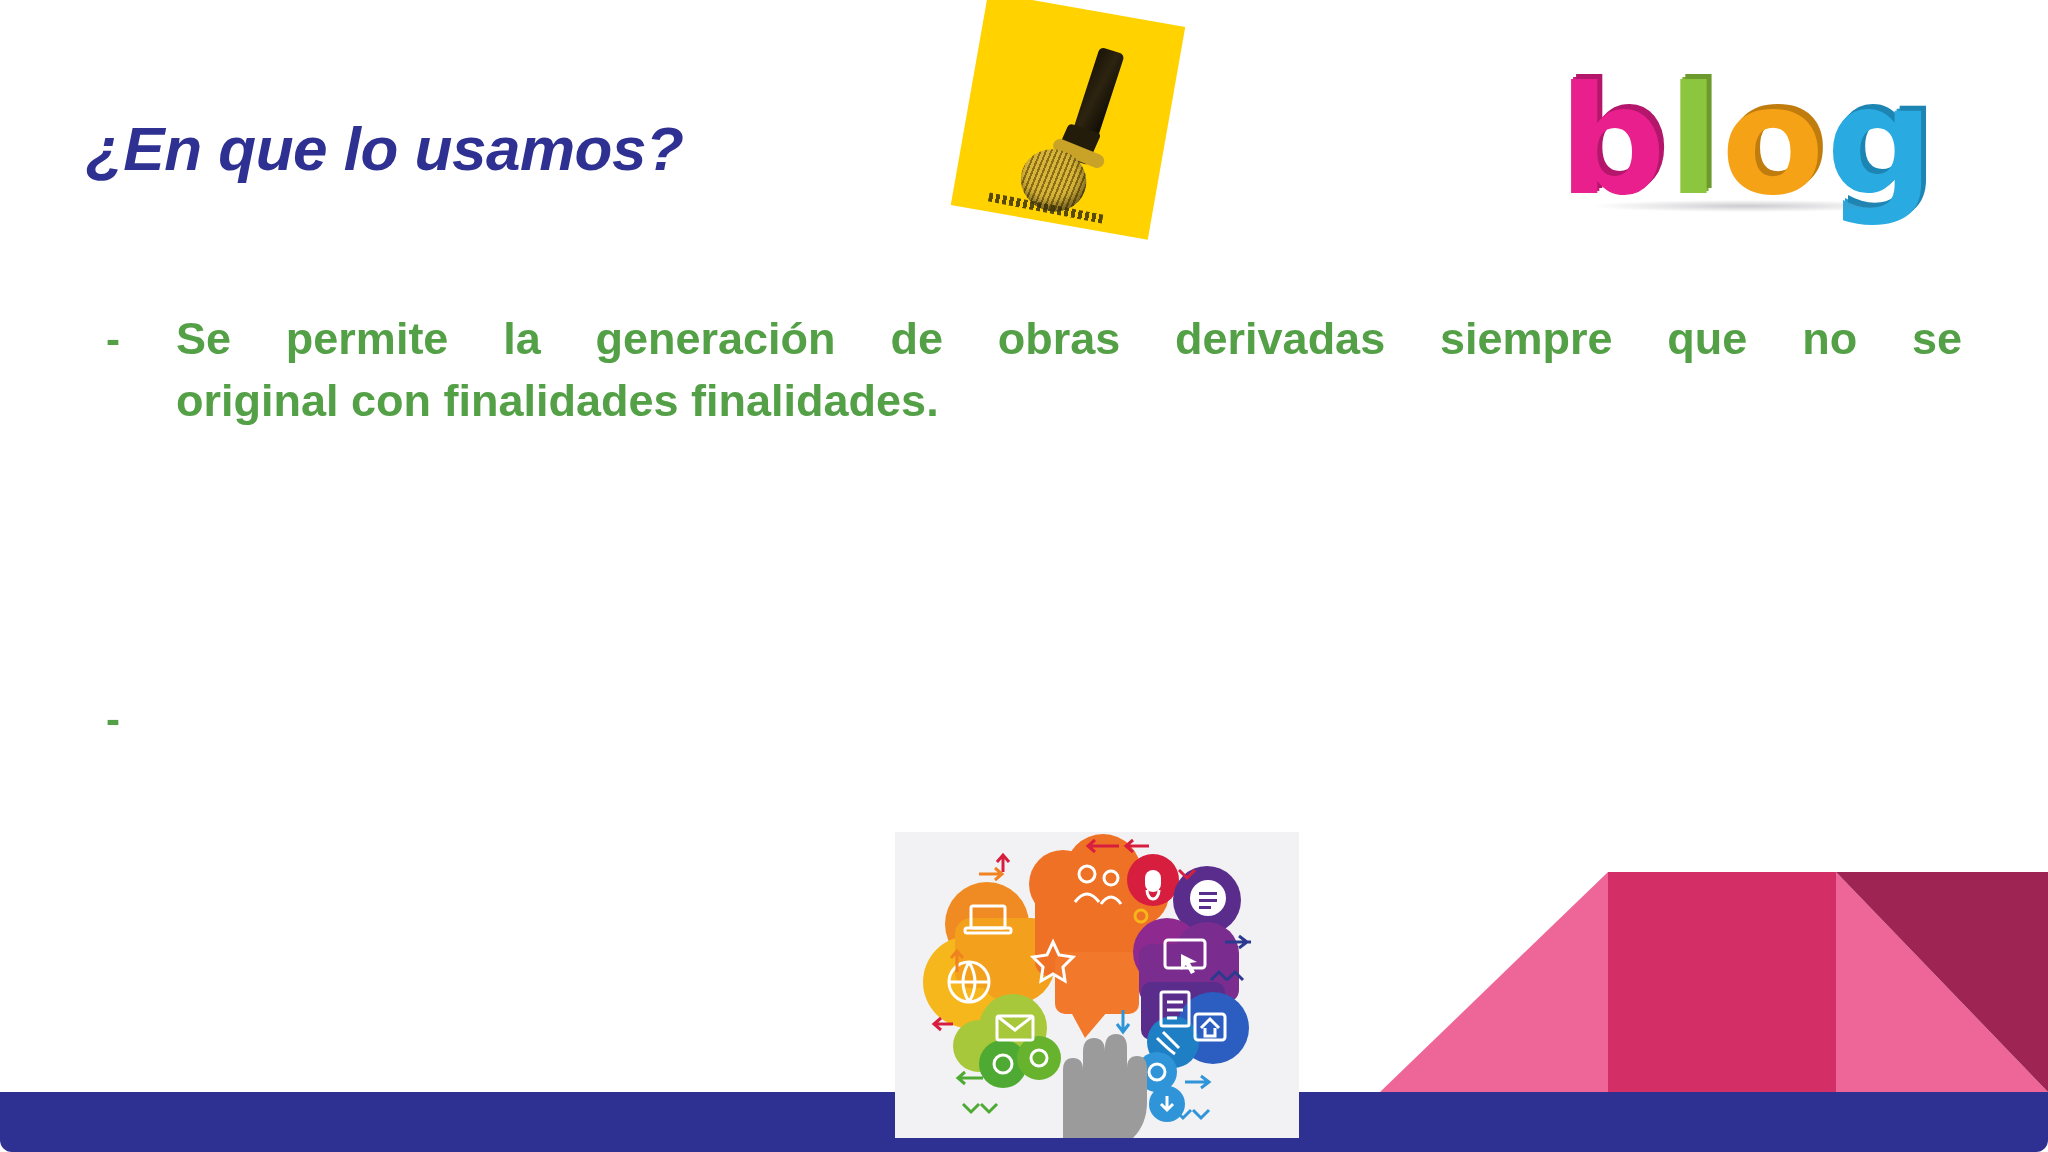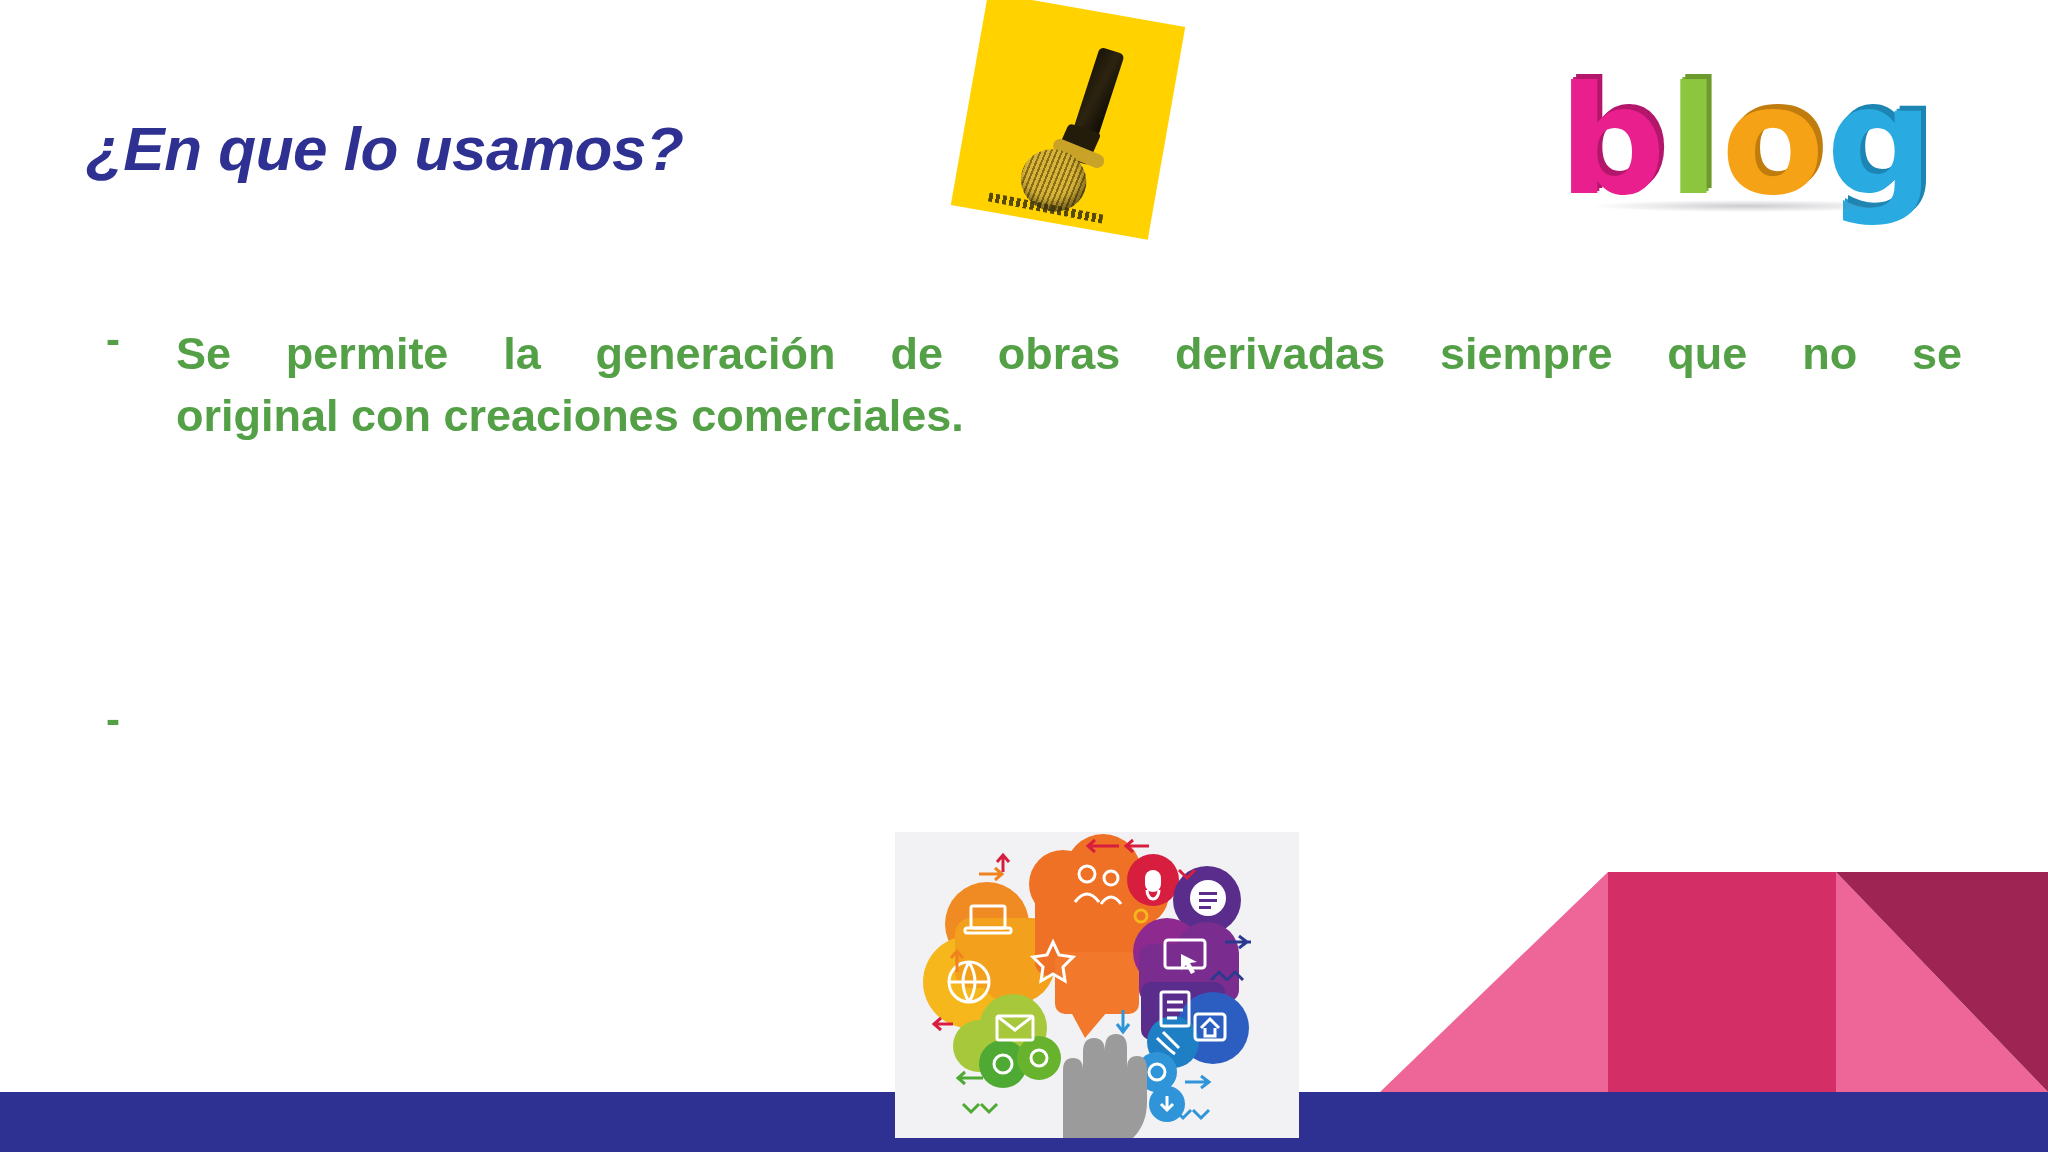--- a/index.html
+++ b/index.html
@@ -9,20 +9,21 @@
   }
   body {
     font-family: "Liberation Sans", sans-serif;
   }
   #slide {
     position: relative;
     width: 2048px;
     height: 1152px;
     background: #ffffff;
     overflow: hidden;
+    border-radius: 12px;
   }
 
   
   #slide-title {
     position: absolute;
     left: 86px;
     top: 118px;
     font-size: 62px;
     font-weight: bold;
     font-style: italic;
@@ -58,21 +59,20 @@
     letter-spacing: 0px;
   }
   .bullet-text span.lastline {
     display: block;
     text-align: left;
   }
   .bullet-text span.jline {
     display: block;
     text-align: justify;
     text-align-last: justify;
-    margin-top: 15px;
   }
 
   #bullet-1 { left: 106px; top: 308px; width: 1856px; }
   #bullet-2 { left: 106px; top: 688px; width: 1856px; }
 
   
   #bottom-bar {
     position: absolute;
     left: 0;
     bottom: 0;
@@ -240,21 +240,21 @@
       <span class="ltr l-o">o</span>
       <span class="ltr l-g">g</span>
     </div>
     <div class="shadow"></div>
   </div>
 
   <div class="bullet" id="bullet-1">
     <div class="bullet-marker">-</div>
     <div class="bullet-text">
       <span class="jline">Se permite la generación de obras derivadas siempre que no se</span>
-      <span class="lastline">original con creaciones comerciales.</span>
+      <span class="lastline">original con finalidades finalidades.</span>
     </div>
   </div>
 
   <div class="bullet" id="bullet-2">
     <div class="bullet-marker">-</div>
     <div class="bullet-text">
     </div>
   </div>
 
   <div id="deco-shapes">

